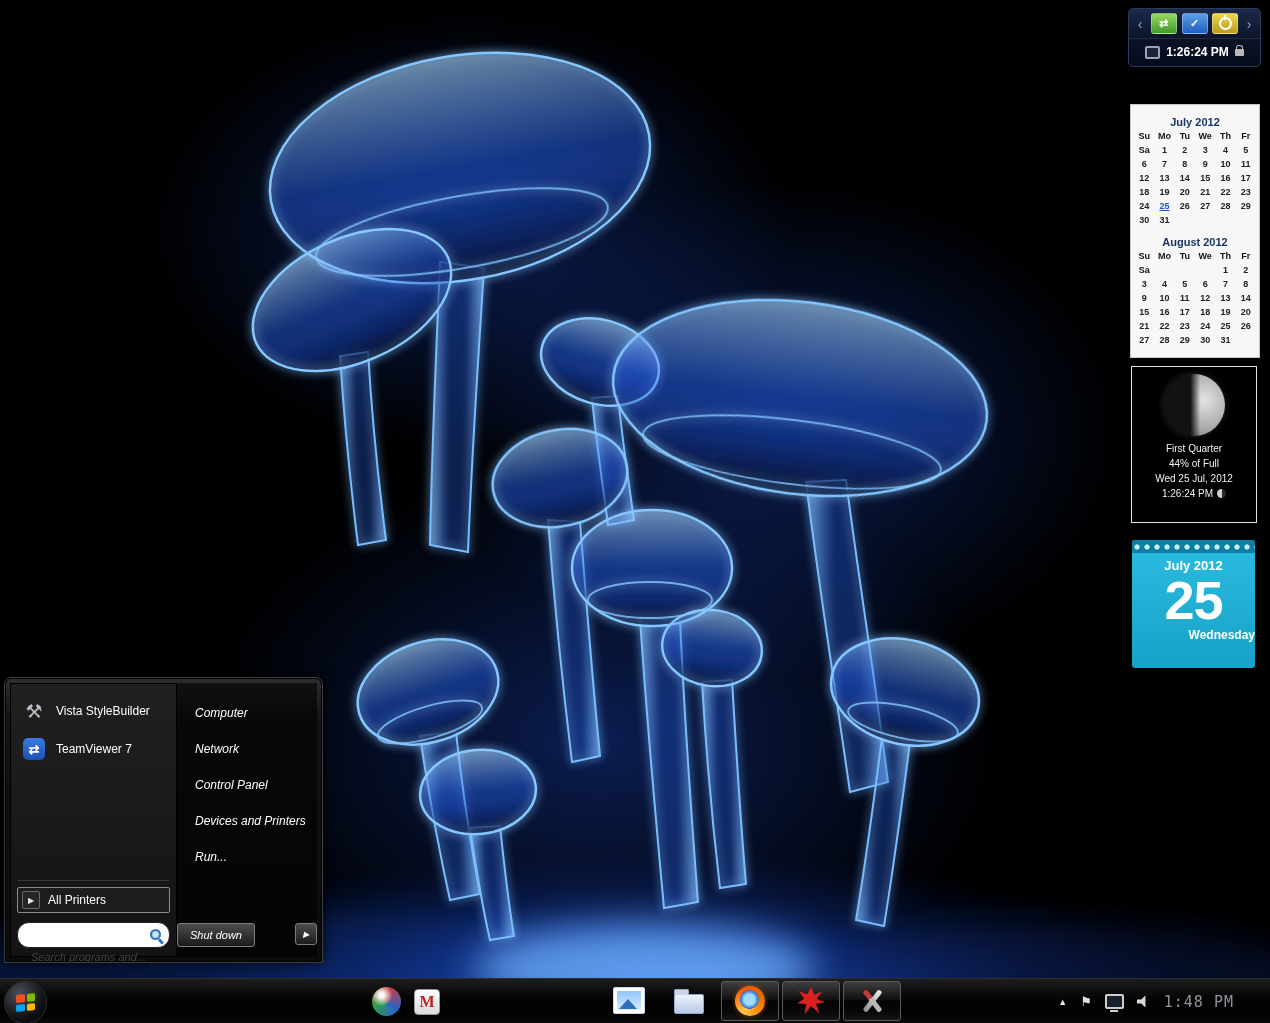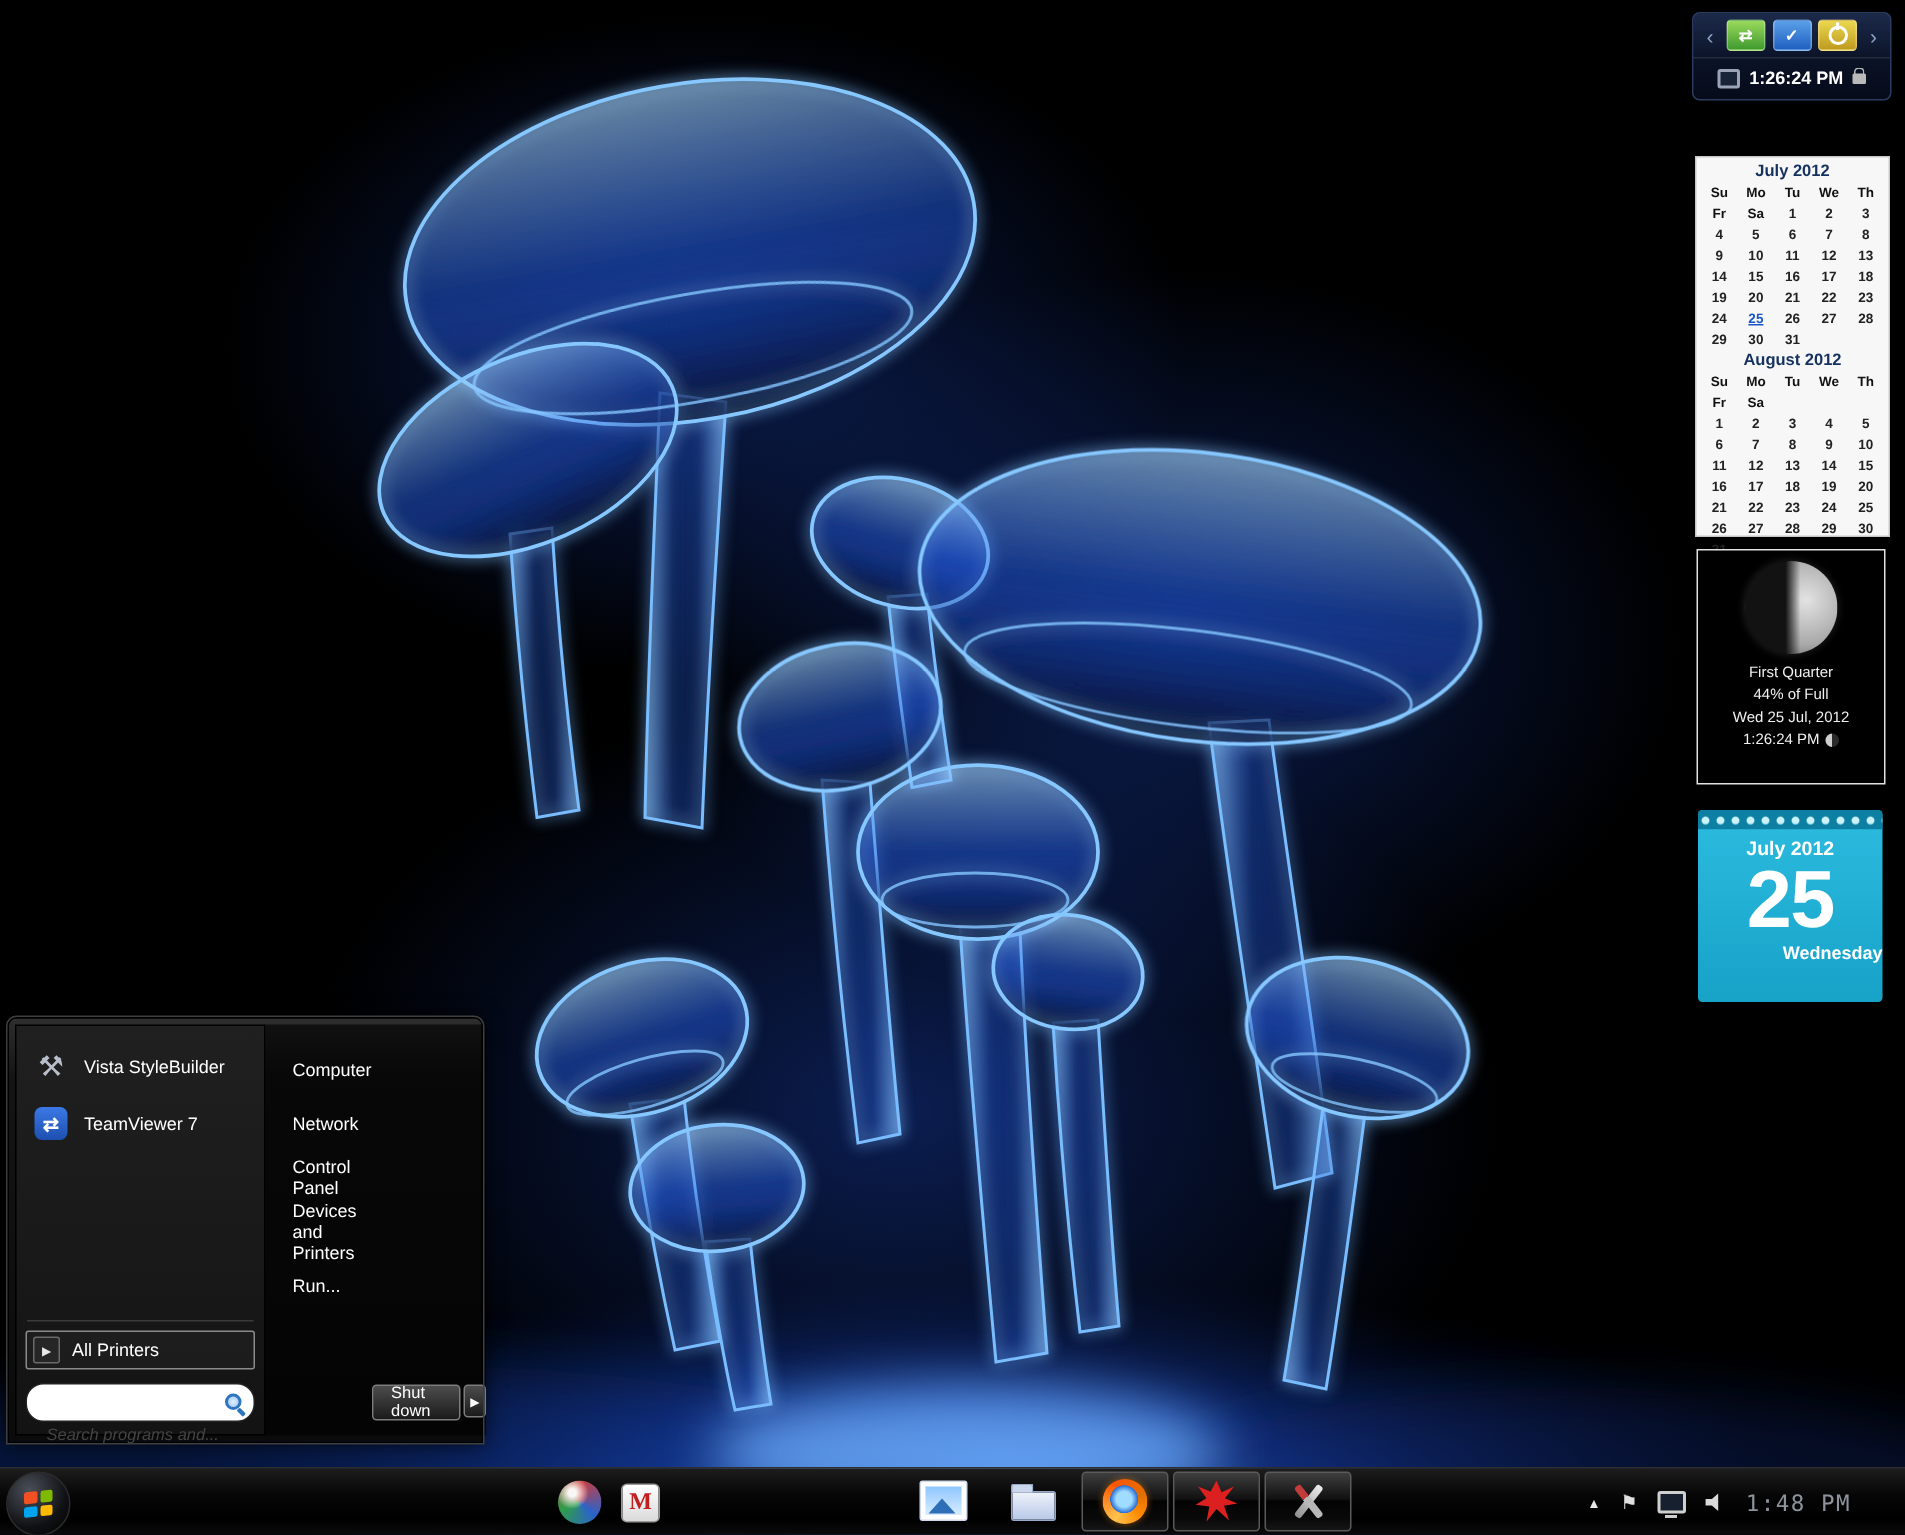--- a/index.html
+++ b/index.html
@@ -26,21 +26,21 @@
   .mini-cal-icon{width:11px;height:9px;border:2px solid #9aa4b8;border-radius:2px;background:#1a2438;}
   .lock-icon{width:9px;height:7px;background:#b9b9b9;border-radius:1px;position:relative;}
   .lock-icon::before{content:"";position:absolute;left:1px;top:-4px;width:5px;height:4px;
     border:1.5px solid #b9b9b9;border-bottom:none;border-radius:3px 3px 0 0;}
 
   
   .cal-widget{position:absolute;left:1130px;top:104px;width:128px;height:248px;z-index:2;
     background:#f7f7f7;border:1px solid #c8c8c8;box-shadow:0 1px 6px rgba(0,0,0,.6);
     display:flex;flex-direction:column;justify-content:space-evenly;padding:2px 0;}
   .cal-title{text-align:center;font-size:11px;font-weight:bold;color:#15325f;margin:1px 0 1px;}
-  .cal-grid{display:grid;grid-template-columns:repeat(5,1fr);text-align:center;
+  .cal-grid{display:grid;grid-template-columns:repeat(6,1fr);text-align:center;
     font-size:9px;font-weight:bold;color:#222;line-height:14px;padding:0 3px;}
   .cal-cell.head{color:#111;}
   .cal-cell.today{color:#1a56c8;text-decoration:underline;}
 
   
   .moon-widget{position:absolute;left:1131px;top:366px;width:124px;height:155px;z-index:2;
     background:#000;border:1px solid #e2e2e2;text-align:center;color:#f0f0f0;font-size:10px;}
   .moon-disc{width:62px;height:62px;border-radius:50%;margin:7px auto 5px;
     background:linear-gradient(90deg,#121212 44%,rgba(0,0,0,0) 60%),
       radial-gradient(circle at 66% 42%,#e3e3e3,#a8a8a8 55%,#606060 85%);
@@ -60,22 +60,22 @@
   .dw-day{font-size:54px;font-weight:bold;line-height:54px;letter-spacing:-1px;}
   .dw-weekday{font-size:12px;font-weight:bold;margin-top:1px;text-align:right;}
 
   
   .start-menu{position:absolute;left:5px;top:678px;width:317px;height:284px;z-index:3;
     background:linear-gradient(#2e2e2e,#141414 14%,#0b0b0b);
     border:1px solid #000;outline:1px solid #3f3f3f;border-radius:6px 6px 0 0;
     box-shadow:0 0 14px rgba(0,0,0,.85);display:flex;padding:4px;box-sizing:border-box;}
   .sm-left{width:167px;background:linear-gradient(#202020,#131313);border:1px solid #000;
     display:flex;flex-direction:column;padding:8px 6px;box-sizing:border-box;}
-  .sm-right{flex:1;background:rgba(0,0,0,.6);display:flex;flex-direction:row;
-    padding:12px 0 6px 0;box-sizing:border-box;}
+  .sm-right{flex:1;background:rgba(0,0,0,.6);display:flex;flex-direction:column;
+    padding:12px 0 6px 0;box-sizing:border-box;font-style:italic;}
   .menu-item{display:flex;align-items:center;gap:9px;height:38px;padding:0 4px;color:#fff;
     font-size:12px;border-radius:3px;cursor:default;}
   .prog-icon{width:26px;height:26px;flex:0 0 26px;display:flex;align-items:center;justify-content:center;
     font-size:17px;color:#c9ced8;}
   .resource-hacker-icon{width:19px;height:19px;flex:0 0 19px;margin:0 3px;border-radius:3px;
     transform:rotate(0deg);background:conic-gradient(#d43a2f 0 25%,#2e9e49 0 50%,#2b63c9 0 75%,#e8b33a 0);}
   .stylebuilder-icon{font-size:19px;color:#b9bfca;}
   .fileman-icon{width:22px;height:15px;flex:0 0 22px;margin:4px 2px 0;border-radius:2px;position:relative;
     background:linear-gradient(#bcd6ff,#6f9fe0);border:1px solid #4a78b8;box-sizing:border-box;}
   .fileman-icon::before{content:"";position:absolute;left:-1px;top:-5px;width:10px;height:4px;
@@ -93,21 +93,21 @@
     padding:0 4px 0 11px;border:1px solid #222;}
   .search-input{flex:1;min-width:0;border:none;outline:none;background:transparent;
     font-style:italic;font-size:11px;color:#333;font-family:"Liberation Sans",sans-serif;margin-top:44px;}
   .search-input::placeholder{color:#444;font-style:italic;}
   .search-icon{width:17px;height:17px;position:relative;flex:0 0 17px;}
   .search-icon::before{content:"";position:absolute;left:2px;top:2px;width:7px;height:7px;
     border:2px solid #2f74c0;border-radius:50%;background:radial-gradient(circle,#dff0ff,#9cc6f0);}
   .search-icon::after{content:"";position:absolute;right:1px;bottom:1px;width:6px;height:2.5px;
     background:#2f74c0;border-radius:1px;transform:rotate(45deg);}
   .place-item{height:36px;display:flex;align-items:center;padding-left:18px;color:#fff;font-size:12px;cursor:default;}
-  .shutdown-row{margin-top:auto;display:flex;justify-content:flex-end;gap:2px;padding-bottom:4px;}
+  .shutdown-row{margin-top:auto;display:flex;justify-content:space-between;gap:2px;padding-bottom:4px;}
   .shutdown-btn{height:22px;padding:0 12px;background:linear-gradient(#4c4c4c,#1b1b1b);
     border:1px solid #7d7d7d;border-radius:3px;color:#fff;font-size:11px;display:flex;align-items:center;}
   .shutdown-arrow{width:22px;height:22px;background:linear-gradient(#4c4c4c,#1b1b1b);
     border:1px solid #7d7d7d;border-radius:3px;color:#fff;font-size:8px;
     display:flex;align-items:center;justify-content:center;box-sizing:border-box;}
 
   
   .taskbar{position:absolute;left:0;top:978px;width:1270px;height:45px;z-index:2;
     background:linear-gradient(#1d1d1d,#060606 40%,#000 75%,#0c0c0c);border-top:1px solid #2e2e2e;}
   .orb{position:absolute;left:4px;top:2px;width:41px;height:41px;border-radius:50%;

